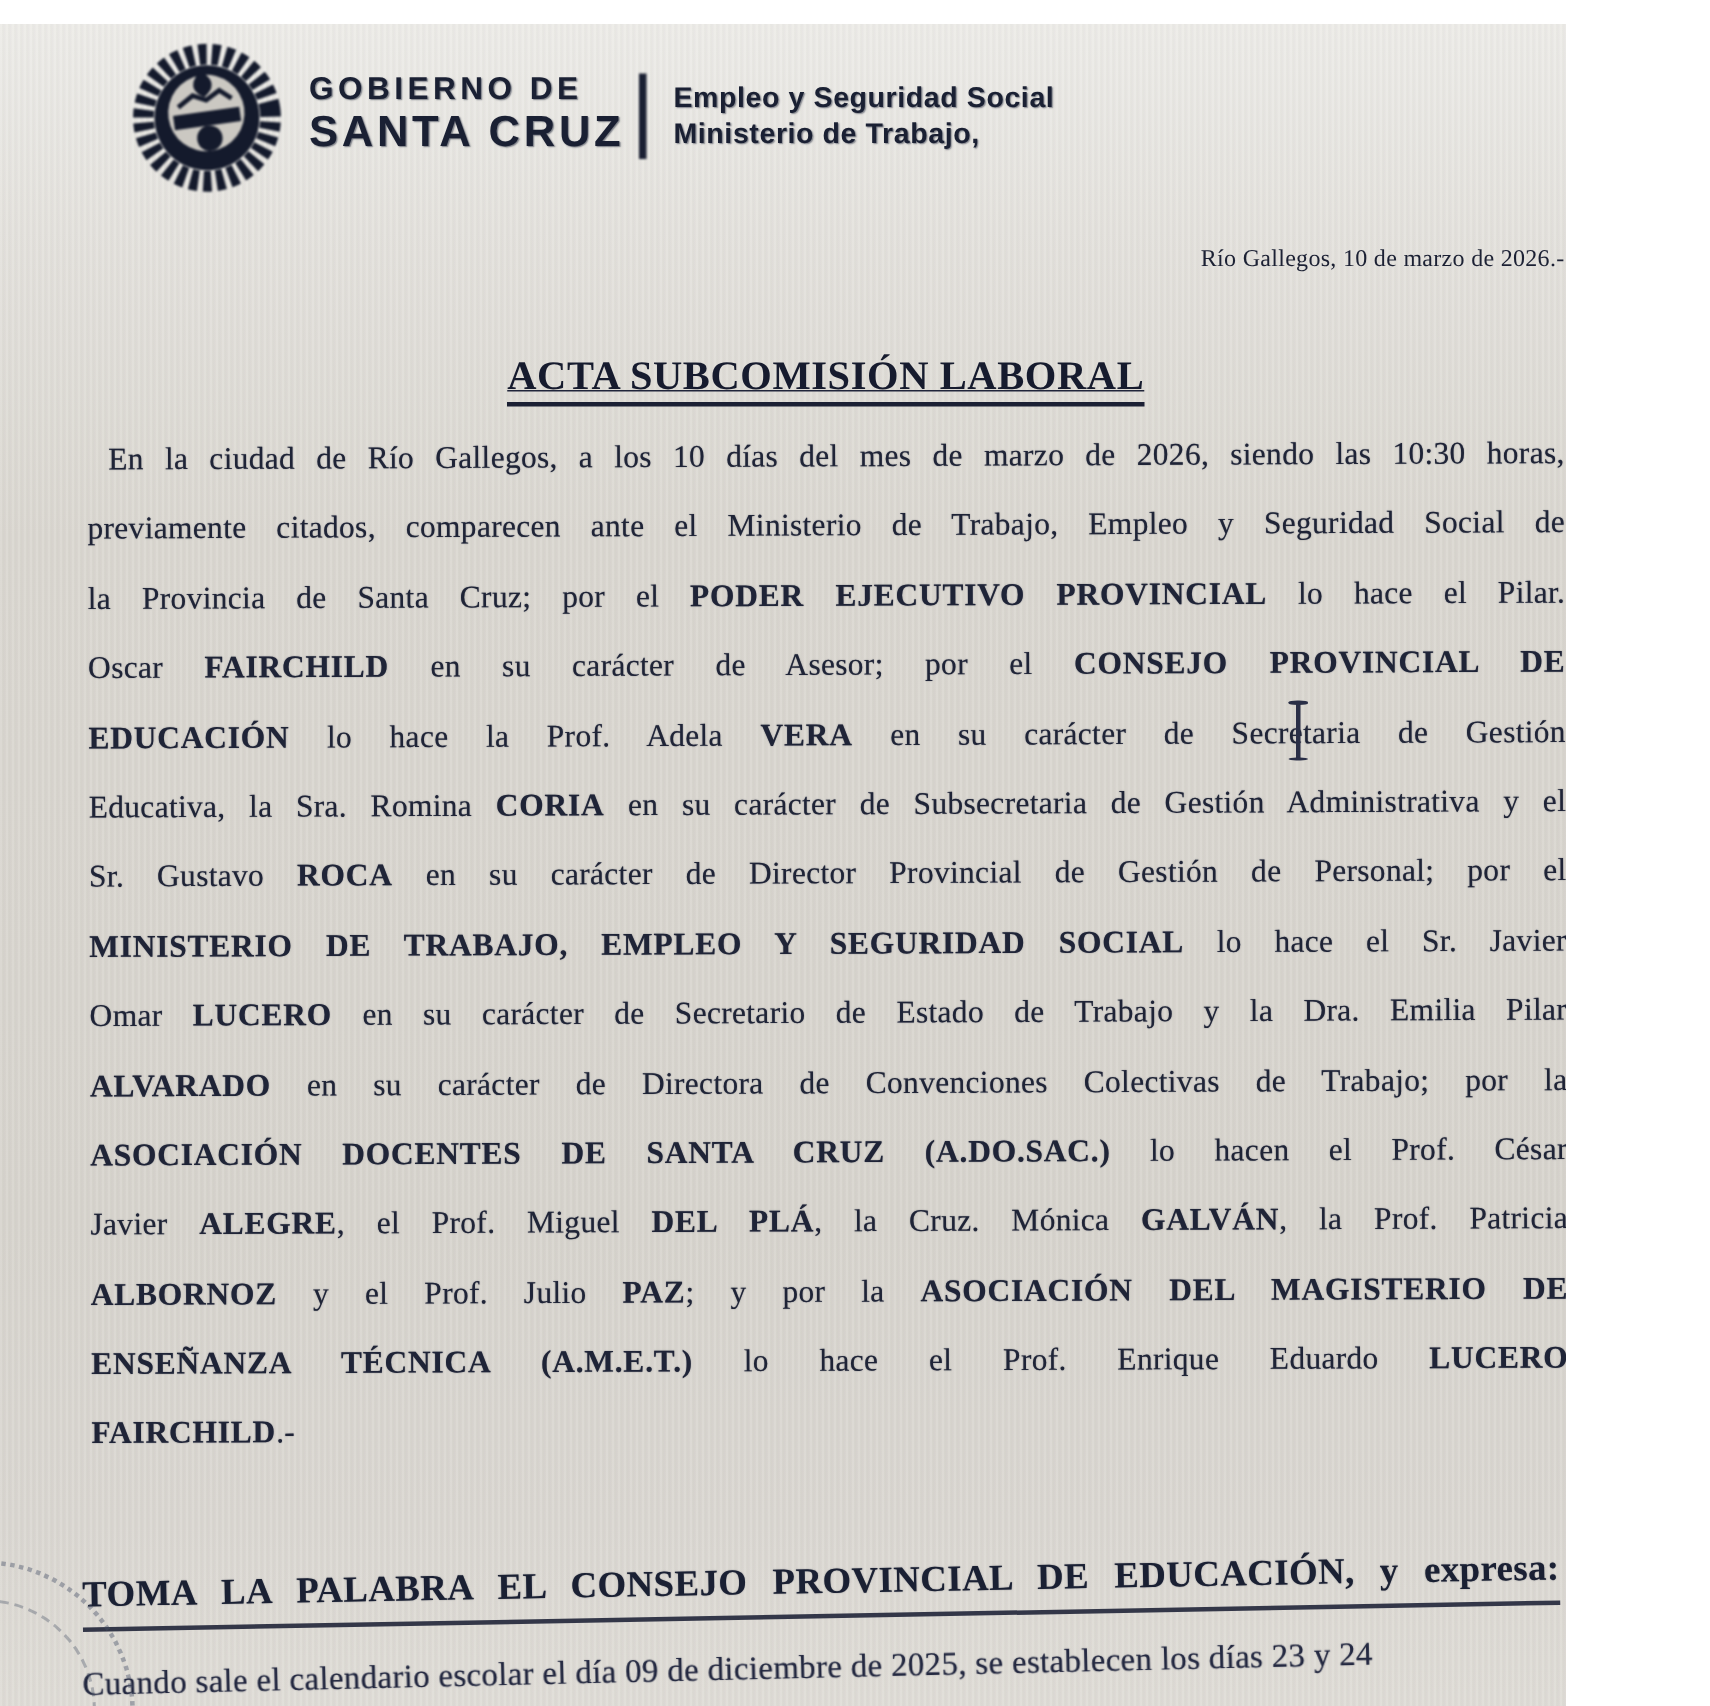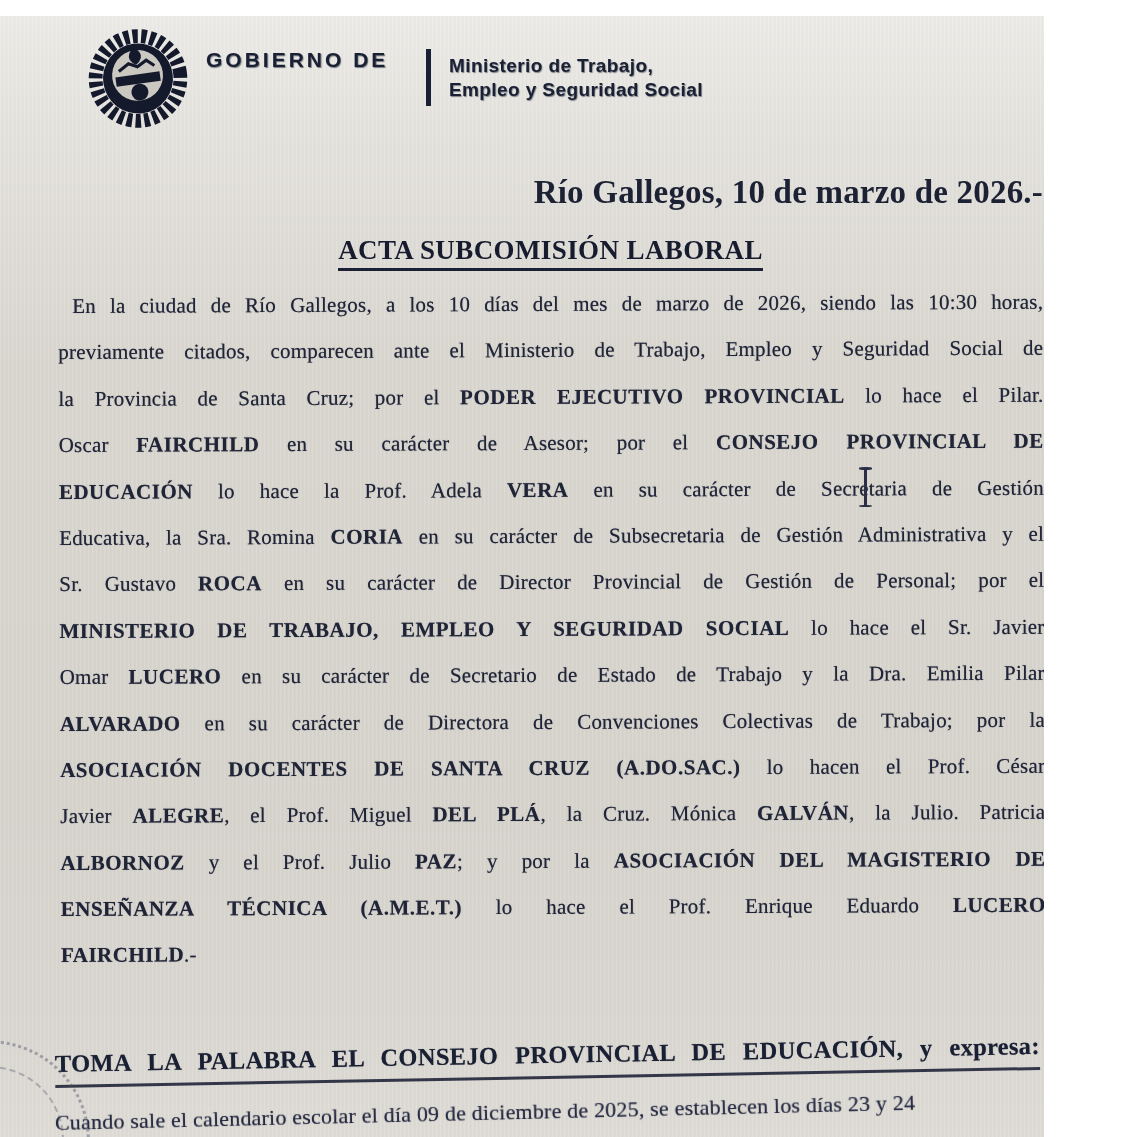--- a/index.html
+++ b/index.html
@@ -24,23 +24,23 @@
   .brand { position:absolute; left:206px; top:33px; font-family:"Liberation Sans", sans-serif; color:#1a2033;
            text-shadow: 0.8px 0.8px 1px rgba(26,32,51,0.55); }
   .brand-top  { font-size:21px; font-weight:800; letter-spacing:3px; line-height:1; }
   .brand-name { font-size:29px; font-weight:800; letter-spacing:2.5px; line-height:1; margin-top:4px; }
   .hdr-divider { position:absolute; left:426px; top:33px; width:5px; height:57px; background:#1a2033; filter: blur(0.6px); }
   .ministry { position:absolute; left:449px; top:38px; font-family:"Liberation Sans", sans-serif;
               font-size:19px; font-weight:800; line-height:1.25; letter-spacing:0.4px; color:#1a2033;
               text-shadow: 0.8px 0.8px 1px rgba(26,32,51,0.5); }
 
   
-  .date-line { position:absolute; top:158px; left:58px; width:985px; text-align:right;
-               font-size:33px; font-weight:700; letter-spacing:0.2px; color:#1c2134; }
-  .doc-title { position:absolute; top:219px; left:58px; width:985px; text-align:center; }
+  .date-line { position:absolute; top:148px; left:58px; width:985px; text-align:right;
+               font-size:16px; font-weight:400; letter-spacing:0.2px; color:#1c2134; }
+  .doc-title { position:absolute; top:219px; left:58px; width:985px; text-align:center;text-decoration:underline; }
   .doc-title span { font-size:27px; font-weight:700; letter-spacing:0.4px; color:#161b2e;
                     border-bottom:3px solid #1b2034; padding-bottom:3px; }
 
   
   .body-lines { position:absolute; top:267px; left:58px; width:985px;
                 transform: rotate(-0.25deg); transform-origin: left top; }
   .doc-line { height:46.4px; line-height:46.4px; font-size:21px; letter-spacing:0.2px;
               text-align: justify; text-align-last: justify; color:#1f2437;
               text-shadow: 0 0 0.8px rgba(31,36,55,0.65); }
   .doc-line.no-justify { text-align:left; text-align-last:left; }
@@ -84,47 +84,48 @@
         <circle cx="50" cy="50" r="24" fill="#cbc8c2"></circle>
         <path d="M29 49 h42 v9 h-42 z" fill="#141a2c"></path>
         <circle cx="50" cy="66" r="8" fill="#141a2c"></circle>
         <path d="M45 29 q5 -9 10 0 q3 6 -5 11 q-8 -5 -5 -11" fill="#141a2c"></path>
         <path d="M33 44 l10 -6 l8 4 l9 -5 l7 6" stroke="#141a2c" stroke-width="3" fill="none"></path>
       </g>
     </svg>
 
     <div class="brand">
       <div class="brand-top">GOBIERNO DE</div>
+      <div class="brand-name">SANTA CRUZ</div>
     </div>
 
     <div class="hdr-divider"></div>
 
     <div class="ministry">
+      <div>Empleo y Seguridad Social</div>
       <div>Ministerio de Trabajo,</div>
-      <div>Empleo y Seguridad Social</div>
     </div>
 
     <div class="date-line">Río Gallegos, 10 de marzo de 2026.-</div>
     <div class="doc-title">
       <span>ACTA SUBCOMISIÓN LABORAL</span>
     </div>
 
     <div class="body-lines">
         <div class="doc-line"><span class="seg">En la ciudad de Río Gallegos, a los 10 días del mes de marzo de 2026, siendo las 10:30 horas,</span></div>
         <div class="doc-line"><span class="seg">previamente citados, comparecen ante el Ministerio de Trabajo, Empleo y Seguridad Social de</span></div>
         <div class="doc-line"><span class="seg">la Provincia de Santa Cruz; por el </span><span class="seg bold">PODER EJECUTIVO PROVINCIAL</span><span class="seg"> lo hace el Pilar.</span></div>
         <div class="doc-line"><span class="seg">Oscar </span><span class="seg bold">FAIRCHILD</span><span class="seg"> en su carácter de Asesor; por el </span><span class="seg bold">CONSEJO PROVINCIAL DE</span></div>
         <div class="doc-line"><span class="seg bold">EDUCACIÓN</span><span class="seg"> lo hace la Prof. Adela </span><span class="seg bold">VERA</span><span class="seg"> en su carácter de Secretaria de Gestión</span></div>
         <div class="doc-line"><span class="seg">Educativa, la Sra. Romina </span><span class="seg bold">CORIA</span><span class="seg"> en su carácter de Subsecretaria de Gestión Administrativa y el</span></div>
         <div class="doc-line"><span class="seg">Sr. Gustavo </span><span class="seg bold">ROCA</span><span class="seg"> en su carácter de Director Provincial de Gestión de Personal; por el</span></div>
         <div class="doc-line"><span class="seg bold">MINISTERIO DE TRABAJO, EMPLEO Y SEGURIDAD SOCIAL</span><span class="seg"> lo hace el Sr. Javier</span></div>
         <div class="doc-line"><span class="seg">Omar </span><span class="seg bold">LUCERO</span><span class="seg"> en su carácter de Secretario de Estado de Trabajo y la Dra. Emilia Pilar</span></div>
         <div class="doc-line"><span class="seg bold">ALVARADO</span><span class="seg"> en su carácter de Directora de Convenciones Colectivas de Trabajo; por la</span></div>
         <div class="doc-line"><span class="seg bold">ASOCIACIÓN DOCENTES DE SANTA CRUZ (A.DO.SAC.)</span><span class="seg"> lo hacen el Prof. César</span></div>
-        <div class="doc-line"><span class="seg">Javier </span><span class="seg bold">ALEGRE</span><span class="seg">, el Prof. Miguel </span><span class="seg bold">DEL PLÁ</span><span class="seg">, la Cruz. Mónica </span><span class="seg bold">GALVÁN</span><span class="seg">, la Julio. Patricia</span></div>
+        <div class="doc-line"><span class="seg">Javier </span><span class="seg bold">ALEGRE</span><span class="seg">, el Prof. Miguel </span><span class="seg bold">DEL PLÁ</span><span class="seg">, la Cruz. Mónica </span><span class="seg bold">GALVÁN</span><span class="seg">, la Prof. Patricia</span></div>
         <div class="doc-line"><span class="seg bold">ALBORNOZ</span><span class="seg"> y el Prof. Julio </span><span class="seg bold">PAZ</span><span class="seg">; y por la </span><span class="seg bold">ASOCIACIÓN DEL MAGISTERIO DE</span></div>
         <div class="doc-line"><span class="seg bold">ENSEÑANZA TÉCNICA (A.M.E.T.)</span><span class="seg"> lo hace el Prof. Enrique Eduardo </span><span class="seg bold">LUCERO</span></div>
         <div class="doc-line no-justify"><span class="seg bold">FAIRCHILD</span><span class="seg">.-</span></div>
       </div>
 
     <div class="section-heading">TOMA LA PALABRA EL CONSEJO PROVINCIAL DE EDUCACIÓN, y expresa:</div>
     <div class="section-body">Cuando sale el calendario escolar el día 09 de diciembre de 2025, se establecen los días 23 y 24</div>
 
     <div class="text-cursor"></div>
     <div class="stamp-arc-outer"></div>

